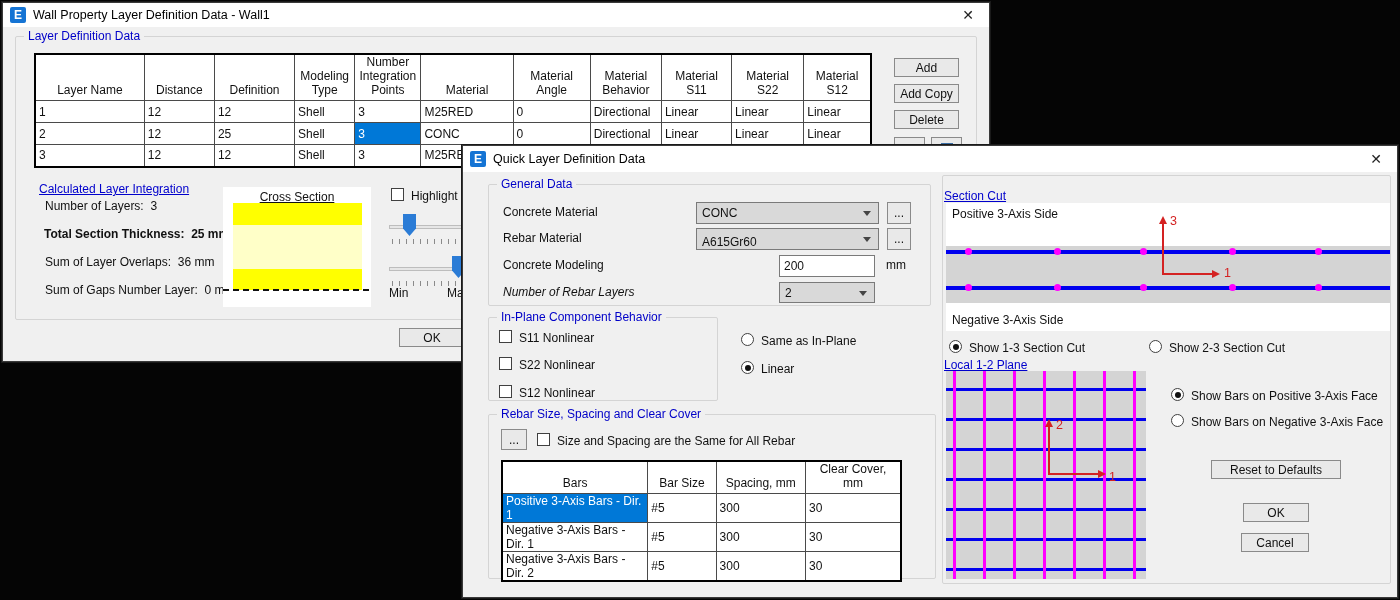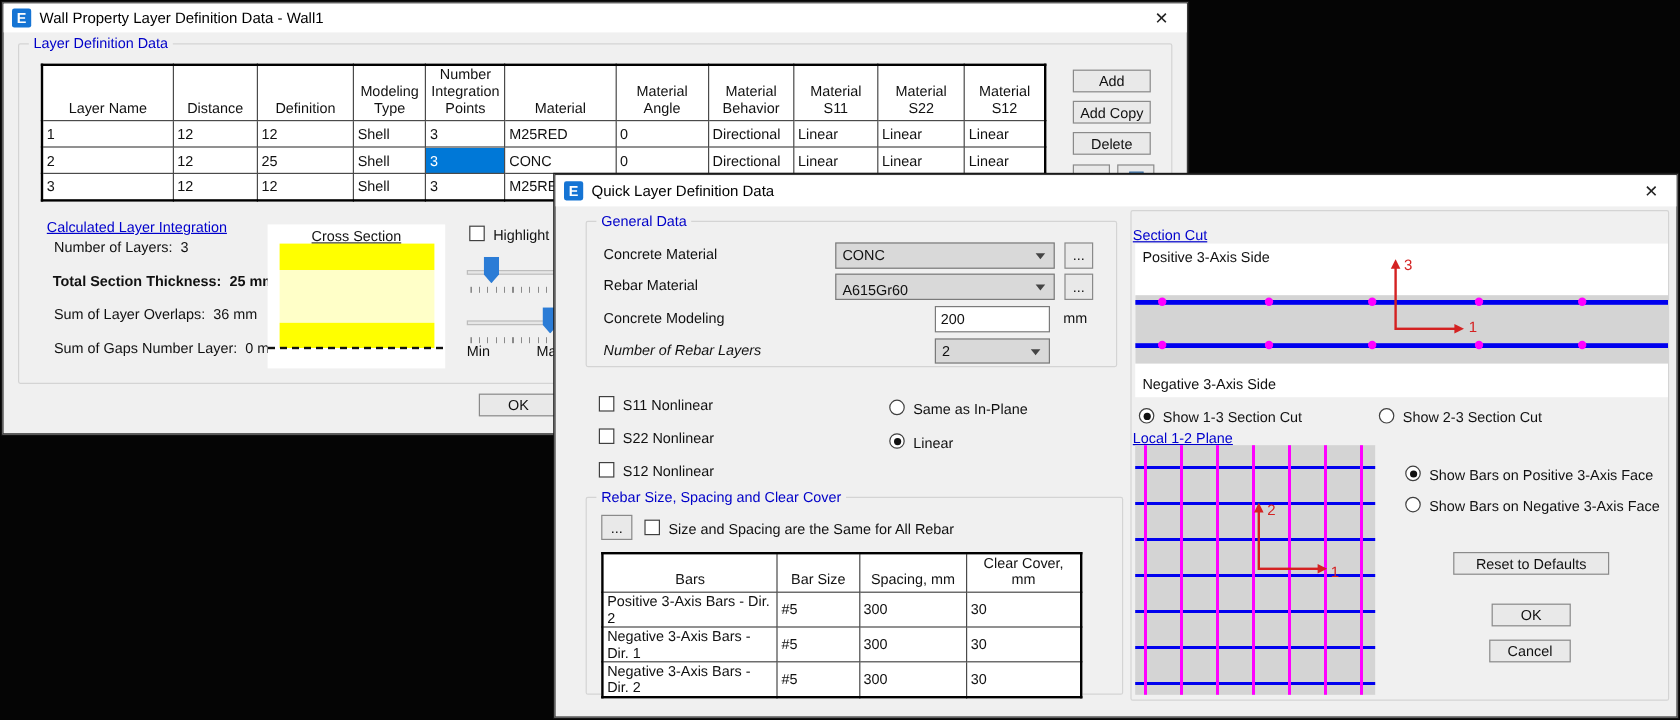--- a/index.html
+++ b/index.html
@@ -206,20 +206,23 @@
       <span>200</span>
     </div>
     <span class="lbl" style="left:423px; top:112px;">mm</span>
 
     <span class="lbl" style="left:40px; top:139px;font-style:italic;">Number of Rebar Layers</span>
     <div class="combo" style="left:316px; top:136px; width:96px; height:21px;">
       <span>2</span>
         <span class="chev"></span>
     </div>
 
+    <div class="groupbox" style="left:25px; top:171px; width:230px; height:84px;">
+      <span class="gb-label">In-Plane Component Behavior</span>
+    </div>
     <div class="cb" style="left:36px; top:184px;"></div>
     <span class="lbl" style="left:56px; top:185px;">S11 Nonlinear</span>
     <div class="cb" style="left:36px; top:211px;"></div>
     <span class="lbl" style="left:56px; top:212px;">S22 Nonlinear</span>
     <div class="cb" style="left:36px; top:239px;"></div>
     <span class="lbl" style="left:56px; top:240px;">S12 Nonlinear</span>
 
     <div class="rb" style="left:278px; top:187px;"></div>
     <span class="lbl" style="left:298px; top:188px;">Same as In-Plane</span>
     <div class="rb on" style="left:278px; top:215px;"></div>
@@ -240,21 +243,21 @@
           <col style="width:95px">
         </colgroup>
       <tbody>
           <tr style="height:19px">
         <th>Bars</th>
         <th>Bar Size</th>
         <th>Spacing, mm</th>
         <th>Clear Cover, mm</th>
       </tr>
       <tr style="height:22px">
-        <td class="rowhdr">Positive 3-Axis Bars - Dir. 2</td>
+        <td class="sel">Positive 3-Axis Bars - Dir. 1</td>
         <td>#5</td>
         <td>300</td>
         <td>30</td>
       </tr>
       <tr style="height:22px">
         <td class="rowhdr">Negative 3-Axis Bars - Dir. 1</td>
         <td>#5</td>
         <td>300</td>
         <td>30</td>
       </tr>

